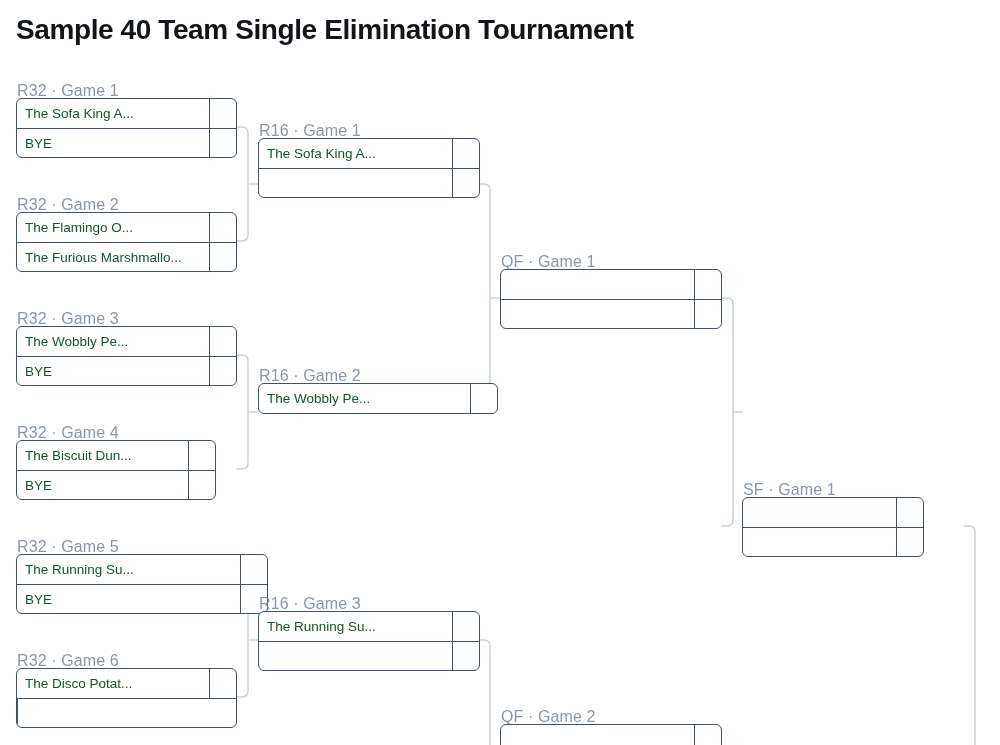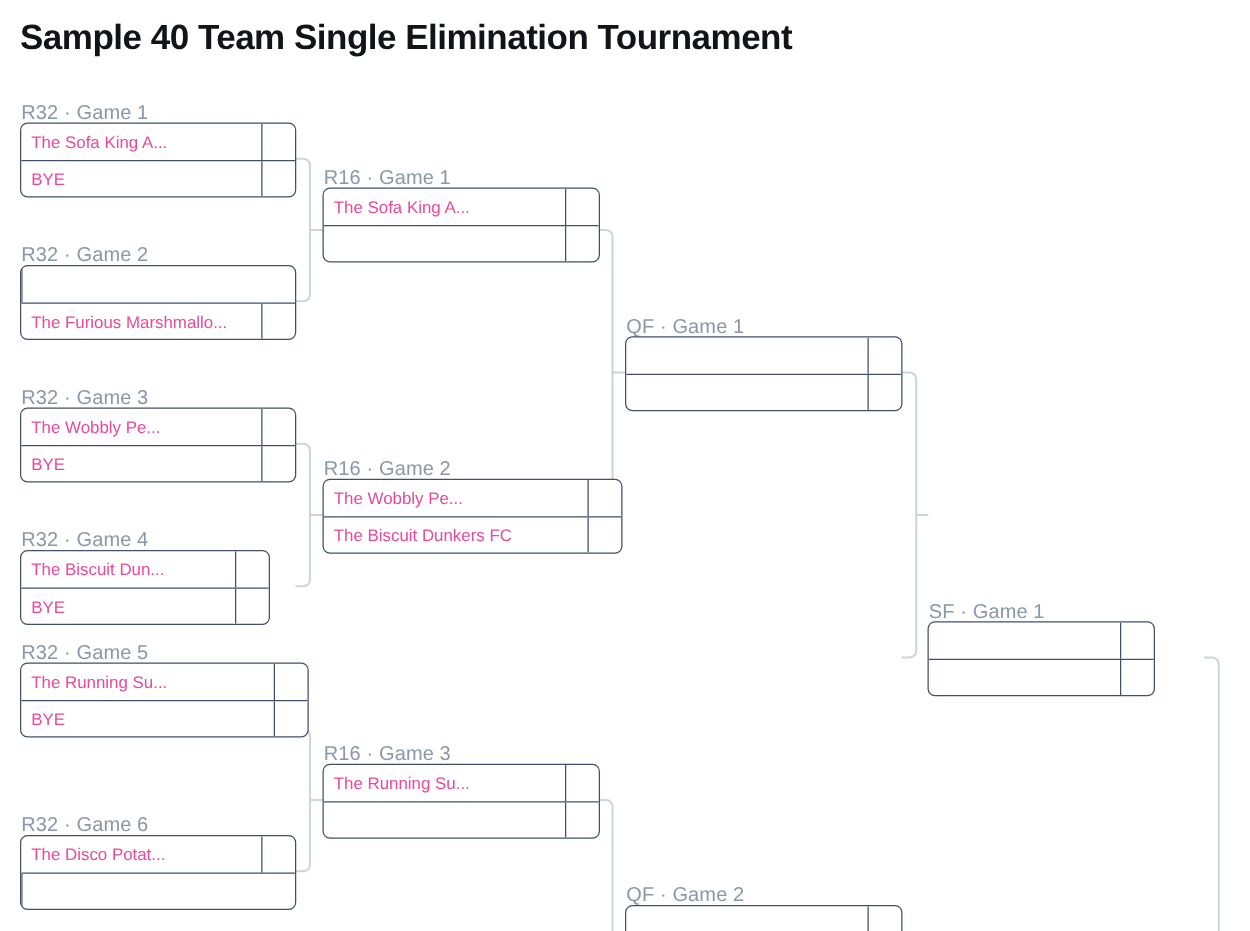--- a/index.html
+++ b/index.html
@@ -85,21 +85,21 @@
   .slot + .slot {
     border-top: 1.6px solid #42506a;
   }
   .slot-name {
     flex: 1 1 auto;
     display: flex;
     align-items: center;
     box-sizing: border-box;
     padding: 0 8px;
     font-size: 13.5px;
-    color: #ec4899;
+    color: #14532d;
     white-space: nowrap;
     overflow: hidden;
     min-width: 0;
   }
   .slot-score {
     flex: 0 0 27px;
     width: 27px;
     box-sizing: border-box;
     border-left: 1.6px solid #42506a;
     display: flex;
@@ -142,20 +142,21 @@
             <div class="slot">
               <div class="slot-name">BYE</div>
               <div class="slot-score"></div>
             </div>
           </div>
         </div>
         <div class="match" style="left: 16px; top: 212px; width: 221px;">
           <div class="match-label">R32 · Game 2</div>
           <div class="match-box">
             <div class="slot">
+              <div class="slot-name">The Flamingo O...</div>
               <div class="slot-score"></div>
             </div>
             <div class="slot">
               <div class="slot-name">The Furious Marshmallo...</div>
               <div class="slot-score"></div>
             </div>
           </div>
         </div>
         <div class="match" style="left: 16px; top: 326px; width: 221px;">
           <div class="match-label">R32 · Game 3</div>
@@ -176,21 +177,21 @@
             <div class="slot">
               <div class="slot-name">The Biscuit Dun...</div>
               <div class="slot-score"></div>
             </div>
             <div class="slot">
               <div class="slot-name">BYE</div>
               <div class="slot-score"></div>
             </div>
           </div>
         </div>
-        <div class="match" style="left: 16px; top: 530px; width: 231px;">
+        <div class="match" style="left: 16px; top: 554px; width: 252px;">
           <div class="match-label">R32 · Game 5</div>
           <div class="match-box">
             <div class="slot">
               <div class="slot-name">The Running Su...</div>
               <div class="slot-score"></div>
             </div>
             <div class="slot">
               <div class="slot-name">BYE</div>
               <div class="slot-score"></div>
             </div>
@@ -201,44 +202,40 @@
           <div class="match-box">
             <div class="slot">
               <div class="slot-name">The Disco Potat...</div>
               <div class="slot-score"></div>
             </div>
             <div class="slot">
               <div class="slot-score"></div>
             </div>
           </div>
         </div>
-        <div class="match" style="left: 258px; top: 150px; width: 222px;">
+        <div class="match" style="left: 258px; top: 138px; width: 222px;">
           <div class="match-label">R16 · Game 1</div>
           <div class="match-box">
             <div class="slot">
               <div class="slot-name">The Sofa King A...</div>
               <div class="slot-score"></div>
             </div>
             <div class="slot">
               <div class="slot-name"></div>
               <div class="slot-score"></div>
             </div>
           </div>
         </div>
         <div class="match" style="left: 258px; top: 383px; width: 240px;">
           <div class="match-label">R16 · Game 2</div>
           <div class="match-box">
             <div class="slot">
               <div class="slot-name">The Wobbly Pe...</div>
               <div class="slot-score"></div>
             </div>
-            <div class="slot">
-              <div class="slot-name">The Biscuit Dunkers FC</div>
-              <div class="slot-score"></div>
-            </div>
           </div>
         </div>
         <div class="match" style="left: 258px; top: 611px; width: 222px;">
           <div class="match-label">R16 · Game 3</div>
           <div class="match-box">
             <div class="slot">
               <div class="slot-name">The Running Su...</div>
               <div class="slot-score"></div>
             </div>
             <div class="slot">

